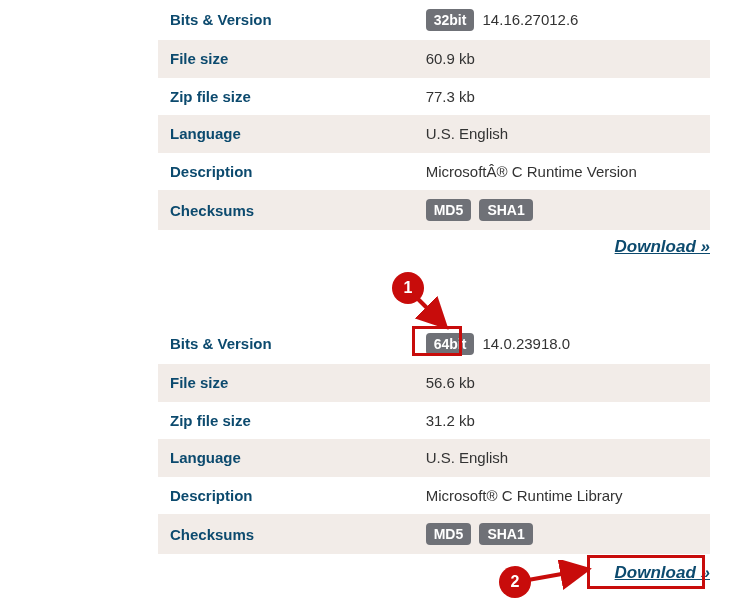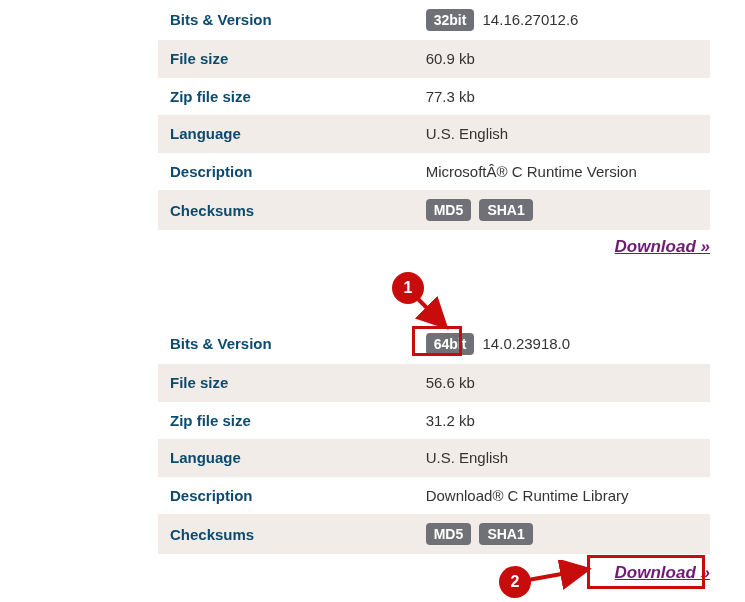--- a/index.html
+++ b/index.html
@@ -52,21 +52,21 @@
     font-weight: 600;
     line-height: 1.3;
     margin-right: 4px;
   }
   .download {
     text-align: right;
     padding: 18px 24px 0 0;
     width: 552px;
   }
   .download a {
-    color: #701a75;
+    color: #0c4a6e;
     font-weight: 700;
     font-style: italic;
     font-size: 17px;
     text-decoration: underline;
   }
   .block1 { position: absolute; left: 158px; top: 0; }
   .dl1    { position: absolute; left: 158px; top: 219px; }
   .block2 { position: absolute; left: 158px; top: 324px; }
   .dl2    { position: absolute; left: 158px; top: 545px; }
 
@@ -148,21 +148,21 @@
     <tr>
       <td class="label">Zip file size</td>
       <td class="value">31.2 kb</td>
     </tr>
     <tr>
       <td class="label">Language</td>
       <td class="value">U.S. English</td>
     </tr>
     <tr>
       <td class="label">Description</td>
-      <td class="value">Download® C Runtime Library</td>
+      <td class="value">Microsoft® C Runtime Library</td>
     </tr>
     <tr>
       <td class="label">Checksums</td>
       <td class="value">
         <span class="badge">MD5</span>
         <span class="badge">SHA1</span>
       </td>
     </tr>
   </tbody>
     </table>

